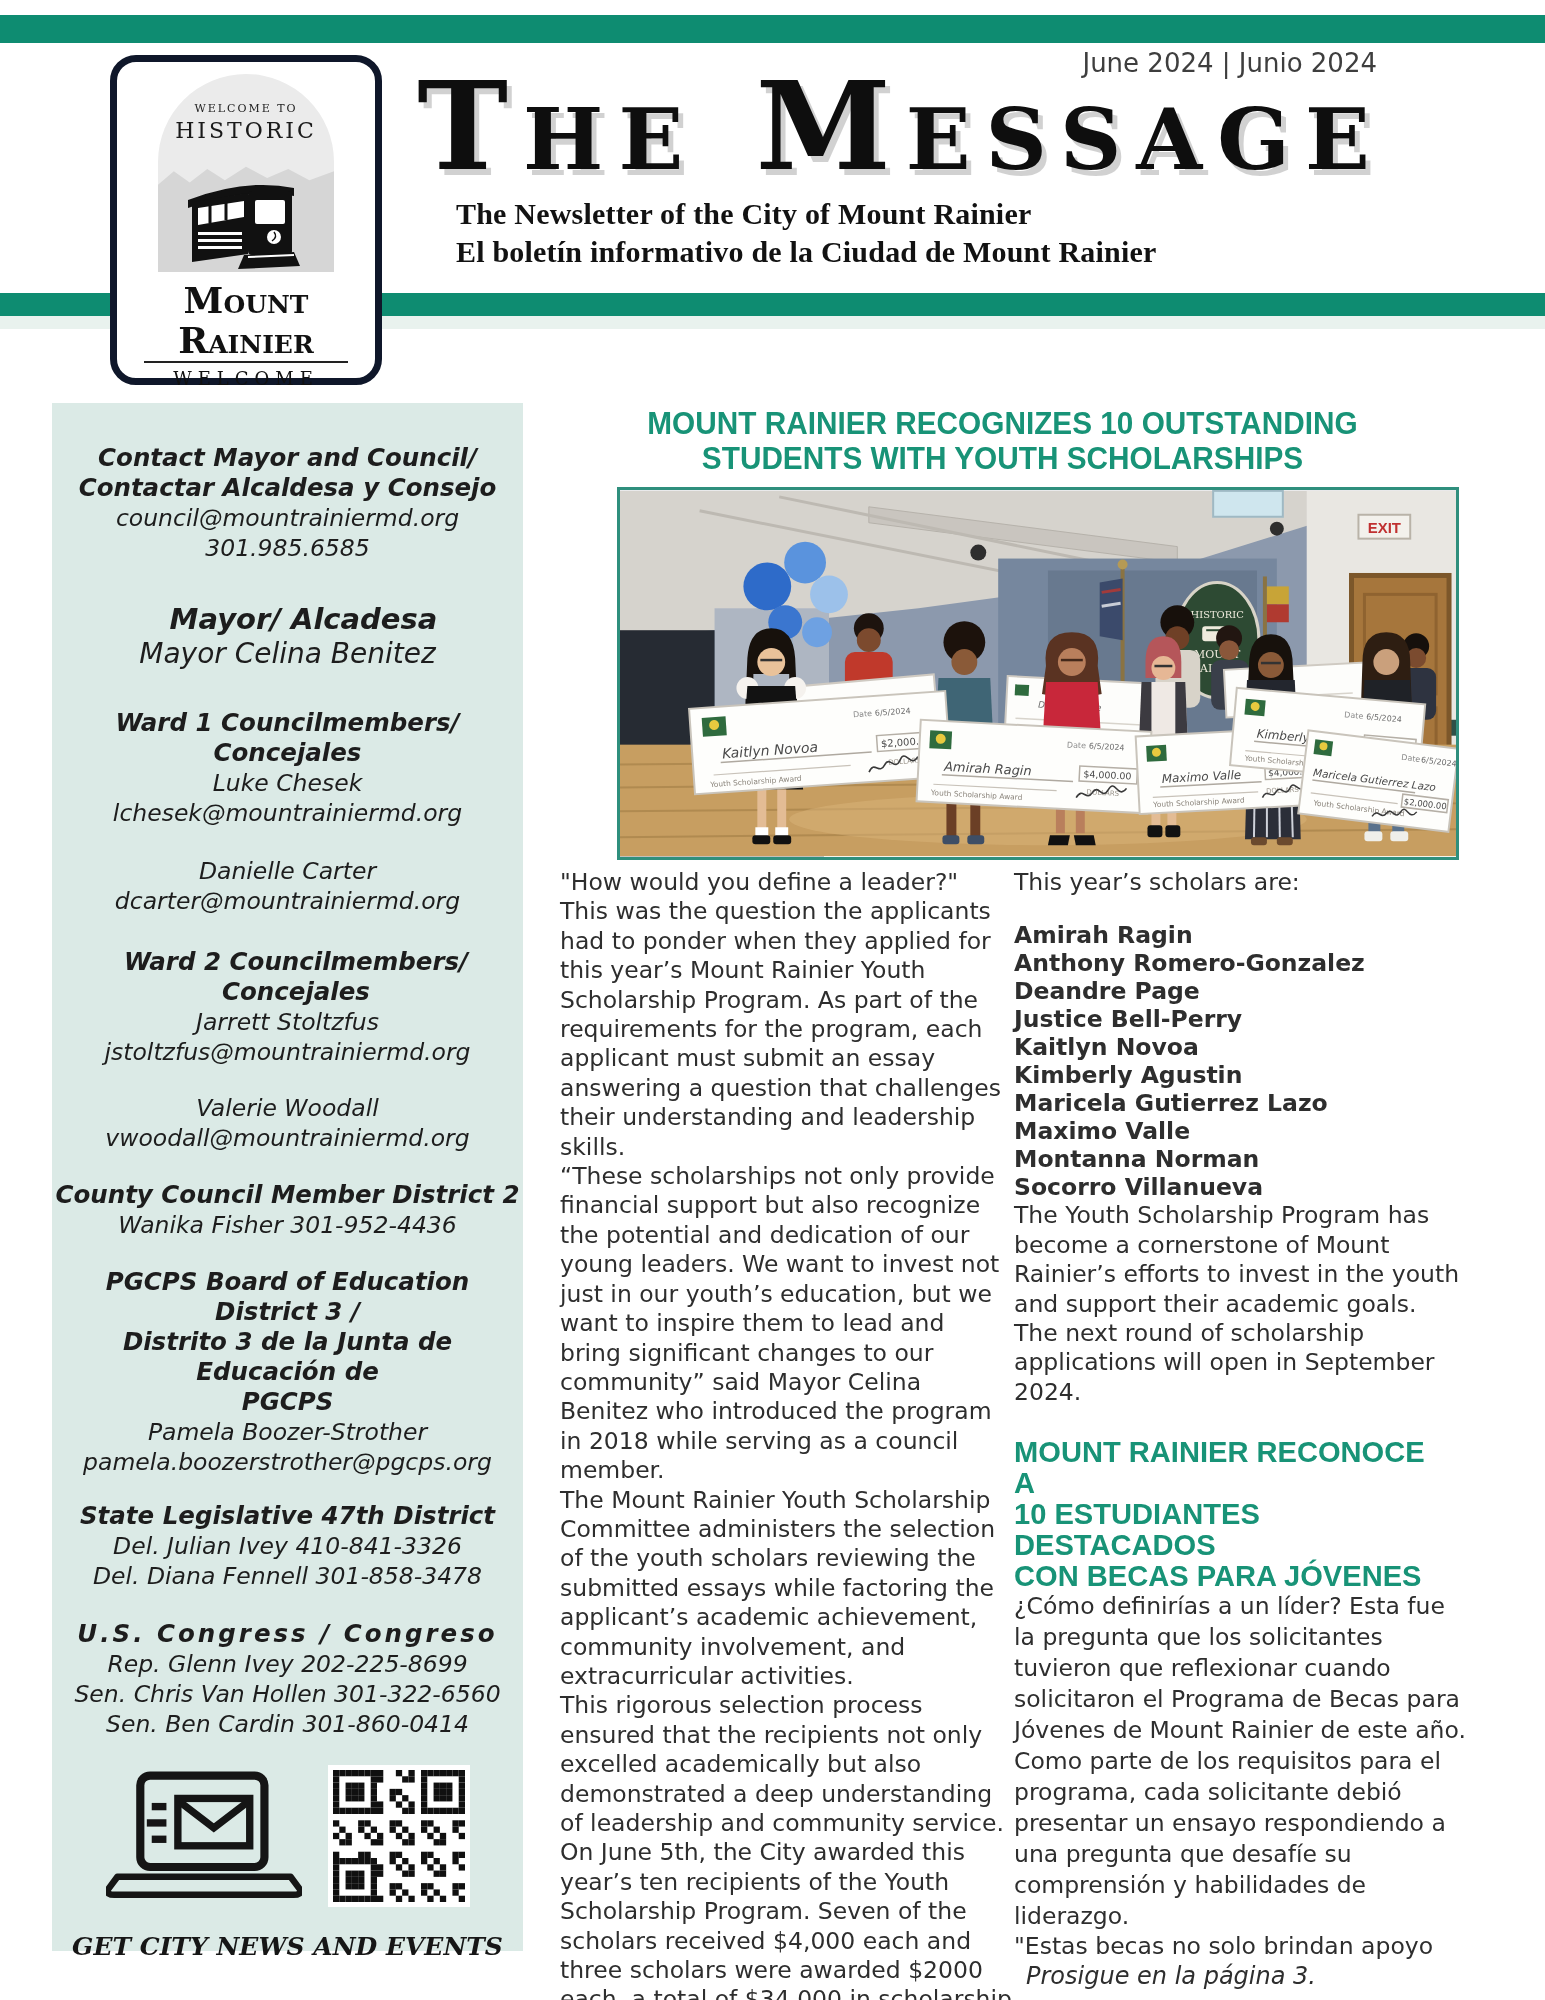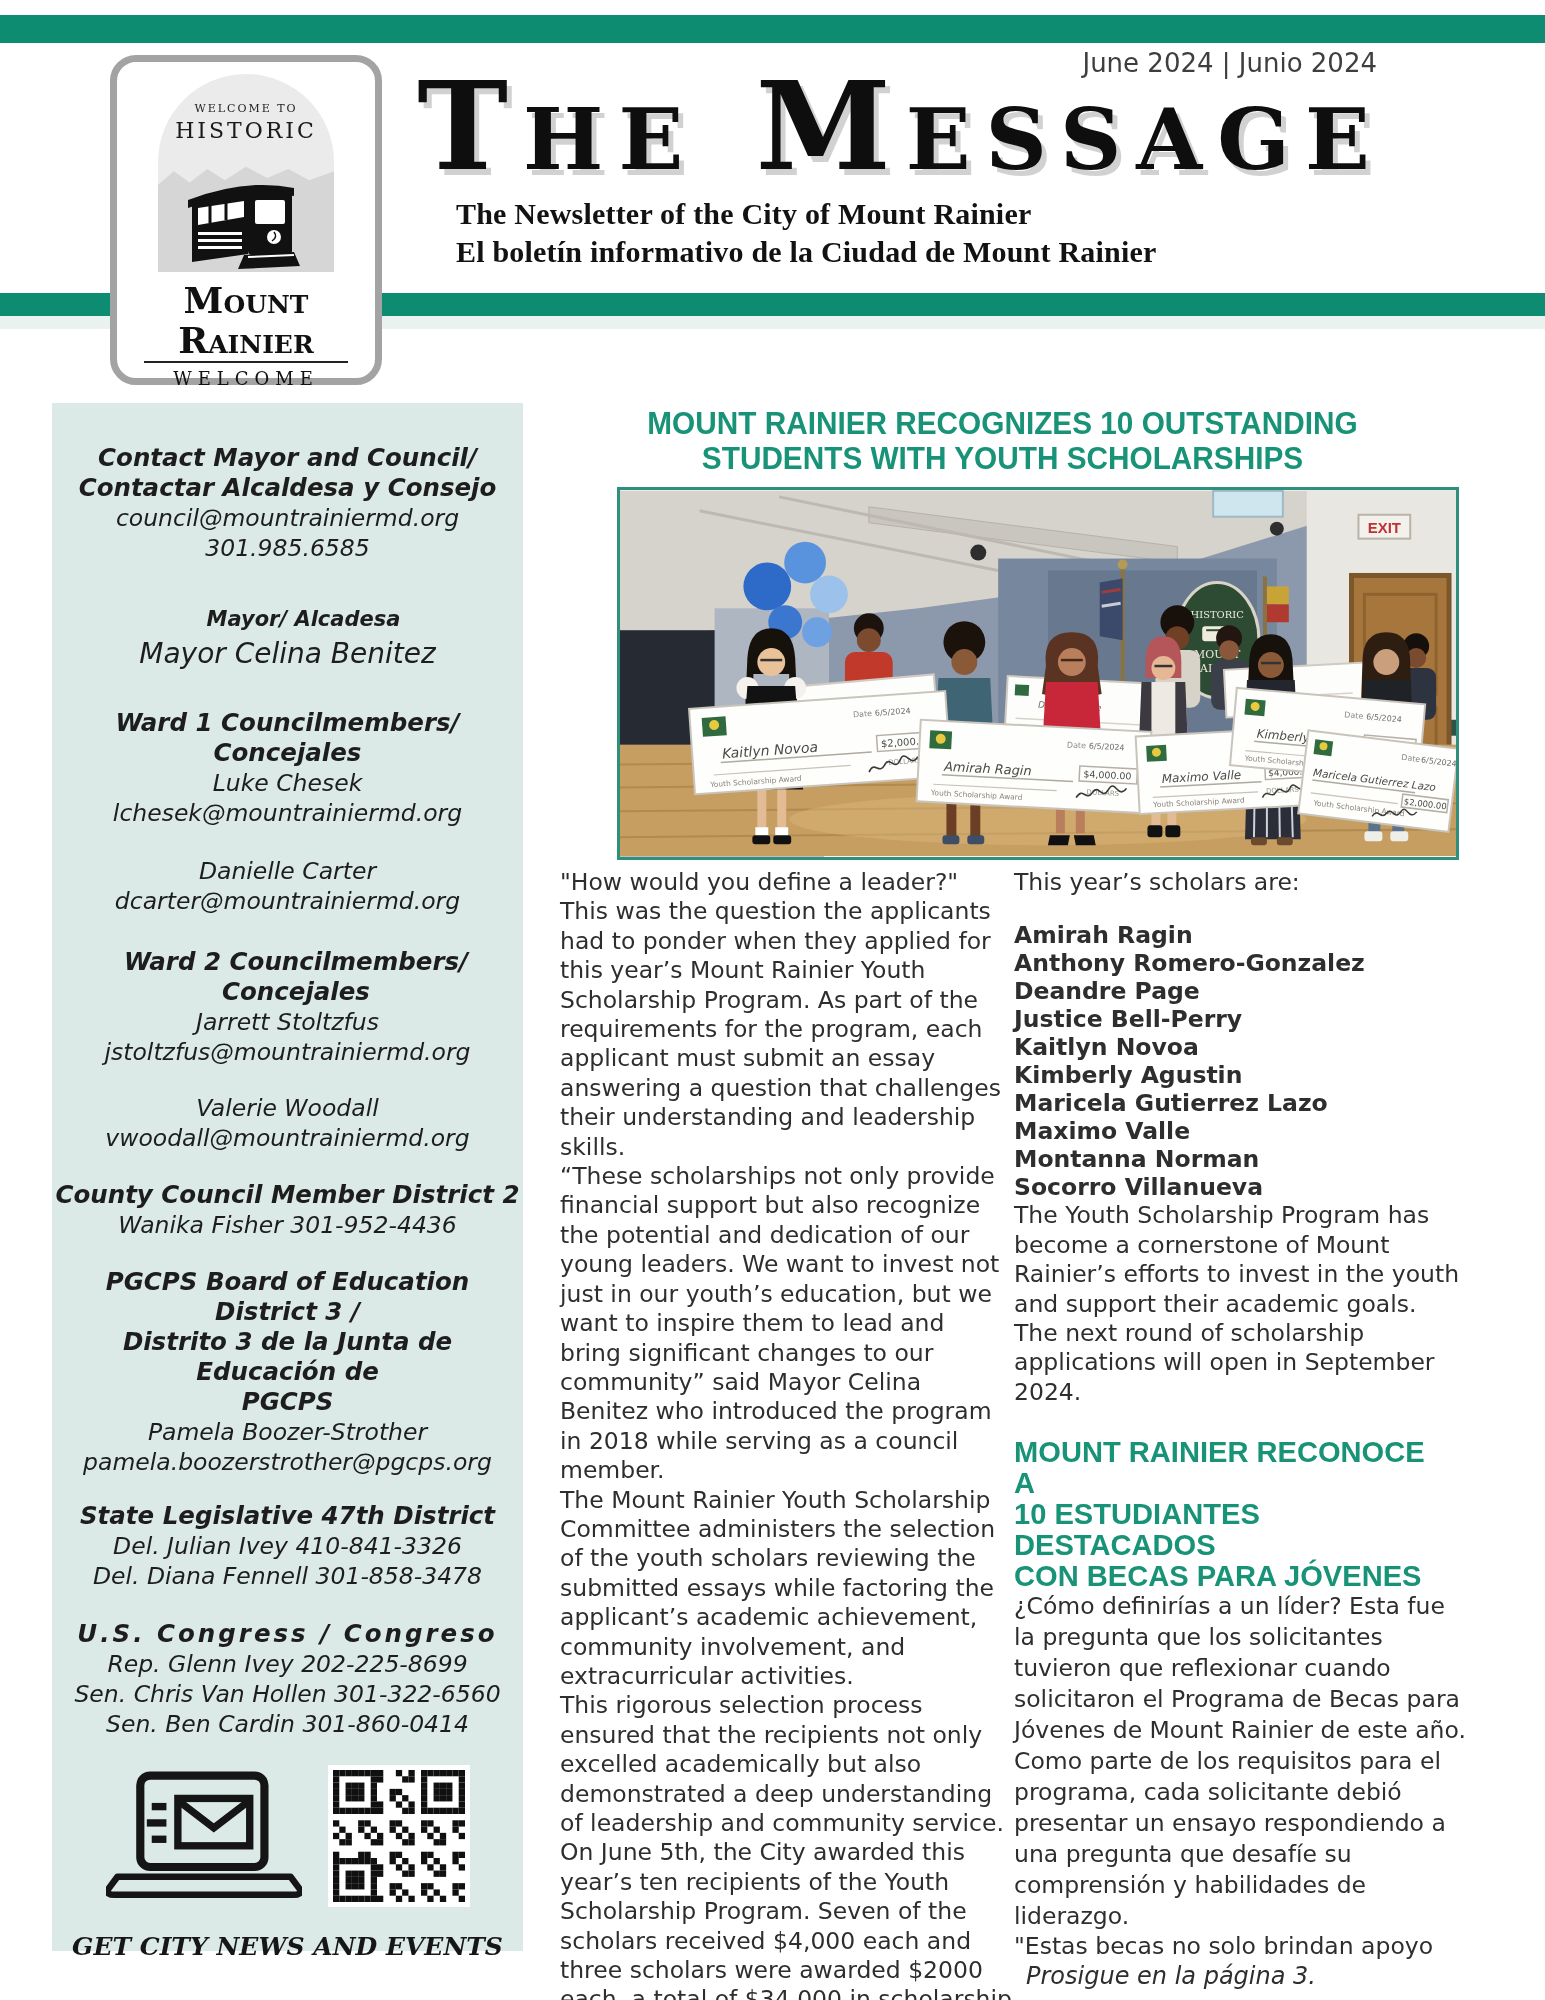--- a/index.html
+++ b/index.html
@@ -22,41 +22,41 @@
 
   .masthead{position:absolute;left:386px;top:58px;width:1030px;text-align:center;}
   .masthead-title{font-family:"DejaVu Serif",serif;font-variant:small-caps;font-weight:700;
     font-size:122px;line-height:1.12;color:#0E0E0E;letter-spacing:15px;white-space:nowrap;
     text-shadow:5px 6px 0 rgba(0,0,0,0.18);}
   .masthead-sub{margin-left:70px;text-align:left;font-family:"Liberation Serif",serif;
     font-weight:700;font-size:30px;line-height:38px;color:#121212;letter-spacing:0.2px;}
 
   
   .logo-badge{position:absolute;left:110px;top:55px;width:272px;height:330px;background:#fff;
-    border:7px solid #a3a3a3;border-radius:26px;box-sizing:border-box;text-align:center;z-index:6;}
+    border:7px solid #0f172a;border-radius:26px;box-sizing:border-box;text-align:center;z-index:6;}
   .logo-arch{margin:12px auto 0;width:176px;height:198px;border-radius:88px 88px 0 0;
     background:#EBEBEB;position:relative;overflow:hidden;}
   .logo-arch .ridge{position:absolute;left:0;top:86px;width:100%;height:112px;background:#D6D6D6;
     clip-path:polygon(0 22%,9% 10%,18% 20%,28% 8%,38% 18%,50% 6%,62% 16%,74% 8%,86% 18%,100% 10%,100% 100%,0 100%);}
   .logo-welcome{position:absolute;top:28px;width:100%;font-family:"DejaVu Serif",serif;
     font-size:11px;letter-spacing:2px;color:#222;}
   .logo-historic{position:absolute;top:44px;width:100%;font-family:"DejaVu Serif",serif;
     font-size:22px;letter-spacing:3px;color:#1a1a1a;}
   .logo-trolley{position:absolute;left:24px;bottom:0;}
   .logo-name{font-family:"DejaVu Serif",serif;font-variant:small-caps;font-weight:700;
     font-size:36px;line-height:40px;margin-top:8px;color:#111;}
   .logo-rule{width:204px;height:2px;background:#222;margin:1px auto 5px;}
   .logo-state{font-family:"DejaVu Serif",serif;font-size:18px;letter-spacing:6px;color:#111;}
 
   
   .sidebar{position:absolute;left:52px;top:403px;width:471px;height:1548px;background:var(--mint);
     box-sizing:border-box;padding-top:40px;text-align:center;color:#1D1D1D;font-style:italic;}
   .sb-title{font-weight:700;font-size:24.5px;line-height:30px;}
   .sb-line{font-size:23.5px;line-height:30px;}
-  .sb-big{font-weight:700;font-size:21px;line-height:36px;padding-left:32px;}
+  .sb-big{font-weight:700;font-size:29px;line-height:36px;padding-left:32px;}
   .sb-name{font-size:28px;line-height:34px;}
   .sb-congress{letter-spacing:3px;}
   .m24{margin-top:24px;} .m26{margin-top:26px;} .m27{margin-top:27px;} .m28{margin-top:28px;}
   .m31{margin-top:31px;padding-left:17px;} .m37{margin-top:37px;} .m38{margin-top:38px;}
   .sb-icons{margin-top:26px;display:flex;justify-content:center;align-items:center;gap:26px;}
   .qr-box{background:#fff;padding:5px;line-height:0;}
   .signup-h{font-family:"DejaVu Serif",serif;font-weight:700;font-size:25px;line-height:31px;color:#161616;}
 
   
   .headline{position:absolute;left:545px;top:406px;width:915px;text-align:center;

